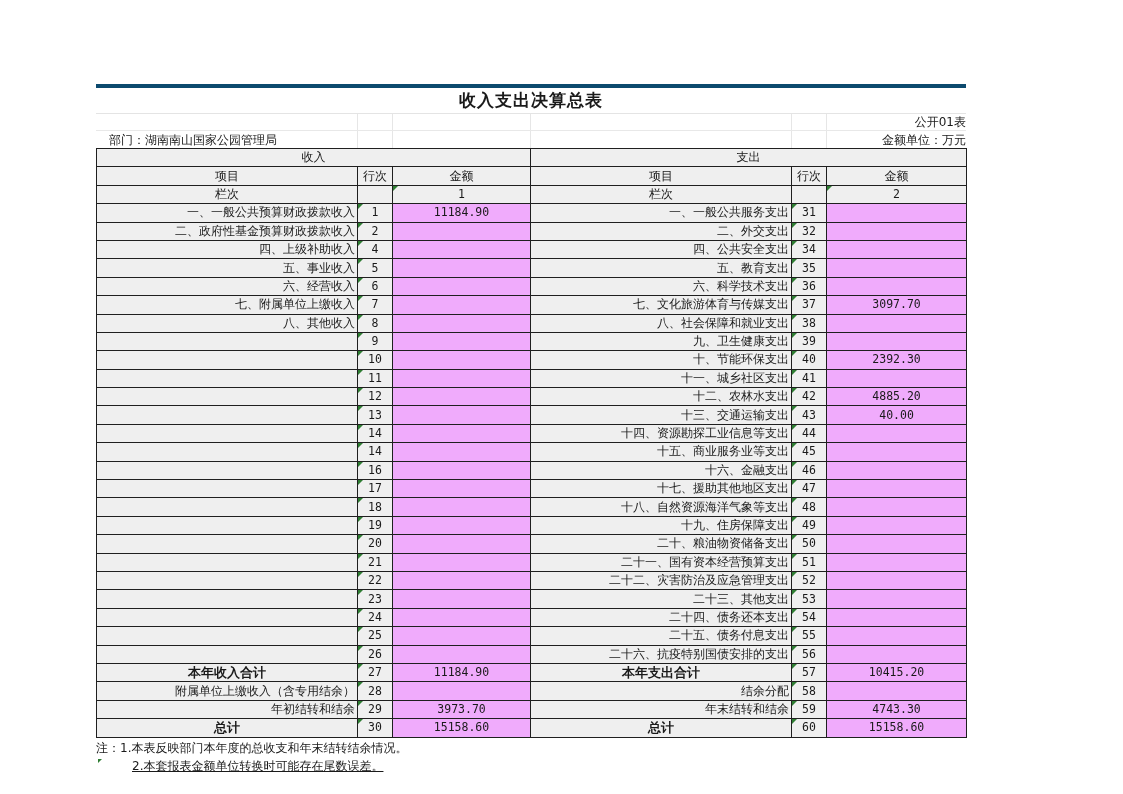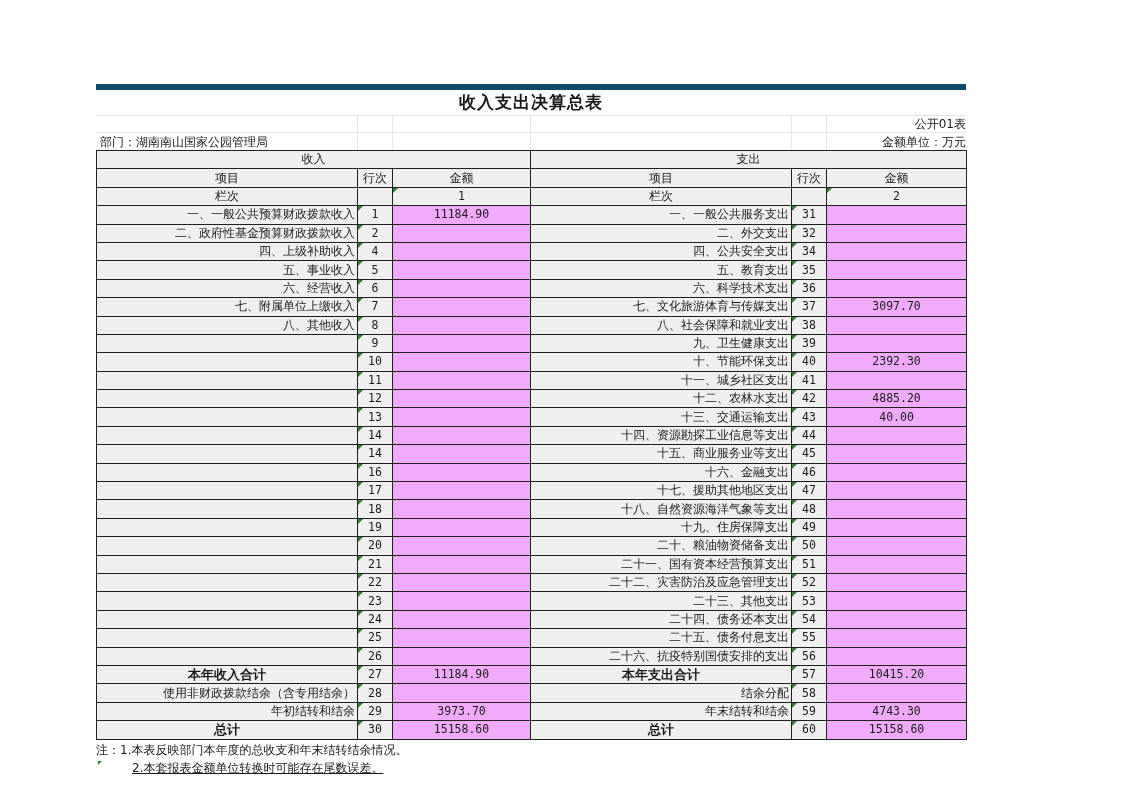--- a/index.html
+++ b/index.html
@@ -1,24 +1,24 @@
 <!DOCTYPE html>
 <html><head>
 <meta charset="utf-8">
 <style>
   html, body { margin: 0; padding: 0; background: #ffffff; }
   body { width: 1123px; height: 794px; position: relative; overflow: hidden;
          font-family: "DejaVu Sans", "Liberation Sans", sans-serif; color: #1a1a1a; }
   .sheet { position: absolute; left: 96px; top: 84px; width: 870px; }
-  .title-row { height: 25px; border-top: 6px solid #0c4a6e; border-bottom: 1px solid #e4e4e4;
+  .title-row { height: 25px; border-top: 4px solid #0c4a6e; border-bottom: 1px solid #e4e4e4;
                text-align: center; font-size: 17px; font-weight: bold; line-height: 25px; letter-spacing: 1px; }
   .meta { position: relative; height: 34px; }
   .meta .gl { position: absolute; top: 0; bottom: 0; border-left: 1px solid #e6e6e6; }
   .meta .hl { position: absolute; left: 0; right: 0; top: 16px; border-top: 1px solid #e8e8e8; }
-  .meta .dept { position: absolute; left: 4px; bottom: 0; font-size: 12px; line-height: 16px; }
+  .meta .dept { position: absolute; left: 13px; bottom: 0; font-size: 12px; line-height: 16px; }
   .meta .code { position: absolute; right: 0; top: 0; font-size: 12px; line-height: 16px; }
   .meta .unit { position: absolute; right: 0; bottom: 0; font-size: 12px; line-height: 16px; }
   table.grid { border-collapse: collapse; table-layout: fixed; width: 870px; font-size: 12px; }
   table.grid td { border: 1px solid #1f1f1f; height: 17.4px; padding: 0 2px; line-height: 17px;
                   white-space: nowrap; overflow: hidden; position: relative; }
   td.gray { background: #efefef; }
   td.white { background: #f0abfc; }
   td.c { text-align: center; }
   td.l { text-align: right; }
   td.b { font-weight: bold; font-size: 13px; }
@@ -279,21 +279,21 @@
         </tr>
         <tr>
           <td class="gray c b">本年收入合计</td>
           <td class="gray c num mark">27</td>
           <td class="white num">11184.90</td>
           <td class="gray c b">本年支出合计</td>
           <td class="gray c num mark">57</td>
           <td class="white num">10415.20</td>
         </tr>
         <tr>
-          <td class="gray l">使用非财政拨款结余（含专用结余）</td>
+          <td class="gray l">附属单位上缴收入（含专用结余）</td>
           <td class="gray c num mark">28</td>
           <td class="white num"></td>
           <td class="gray l">结余分配</td>
           <td class="gray c num mark">58</td>
           <td class="white num"></td>
         </tr>
         <tr>
           <td class="gray l">年初结转和结余</td>
           <td class="gray c num mark">29</td>
           <td class="white num">3973.70</td>

